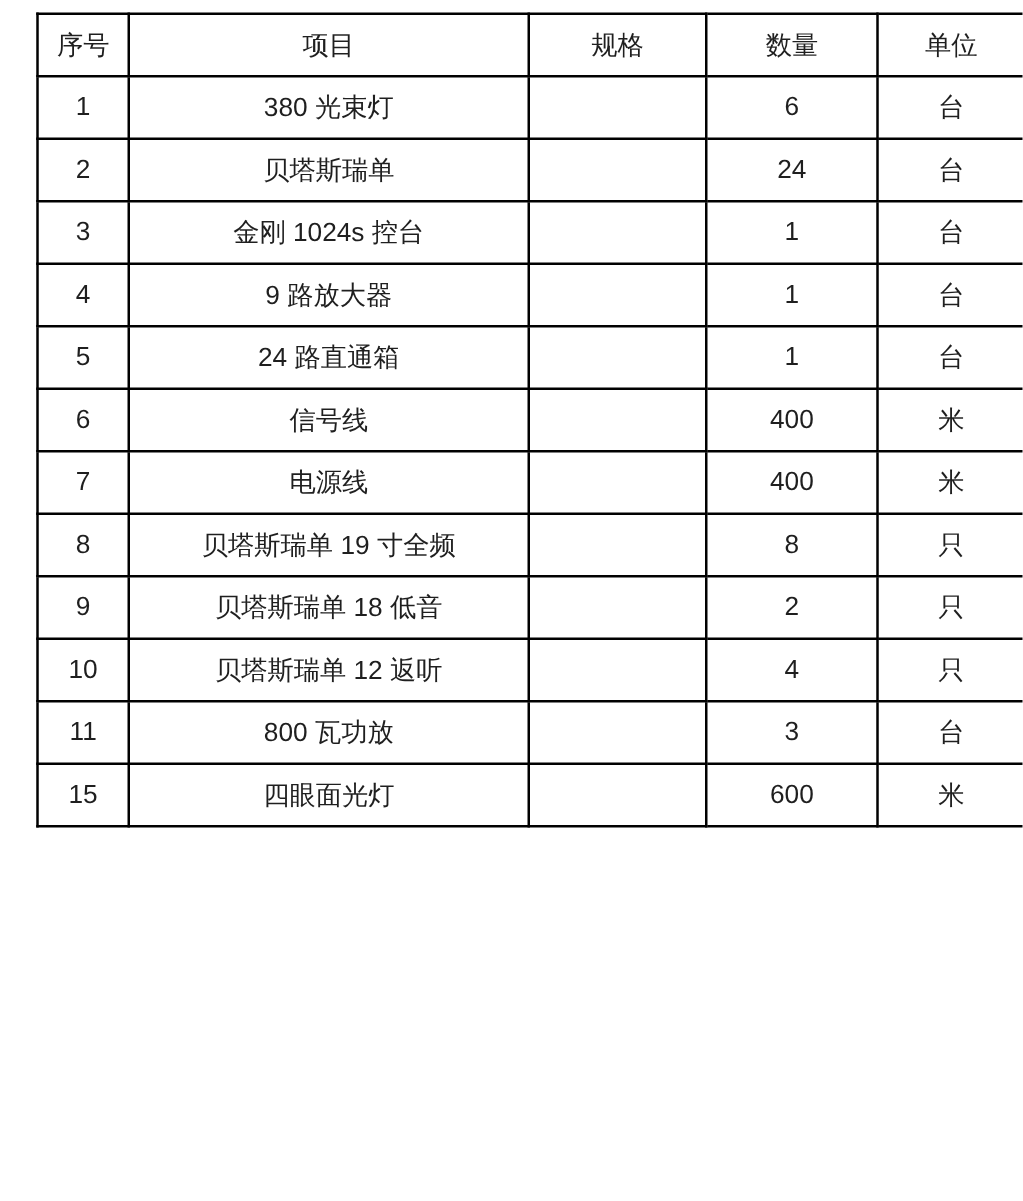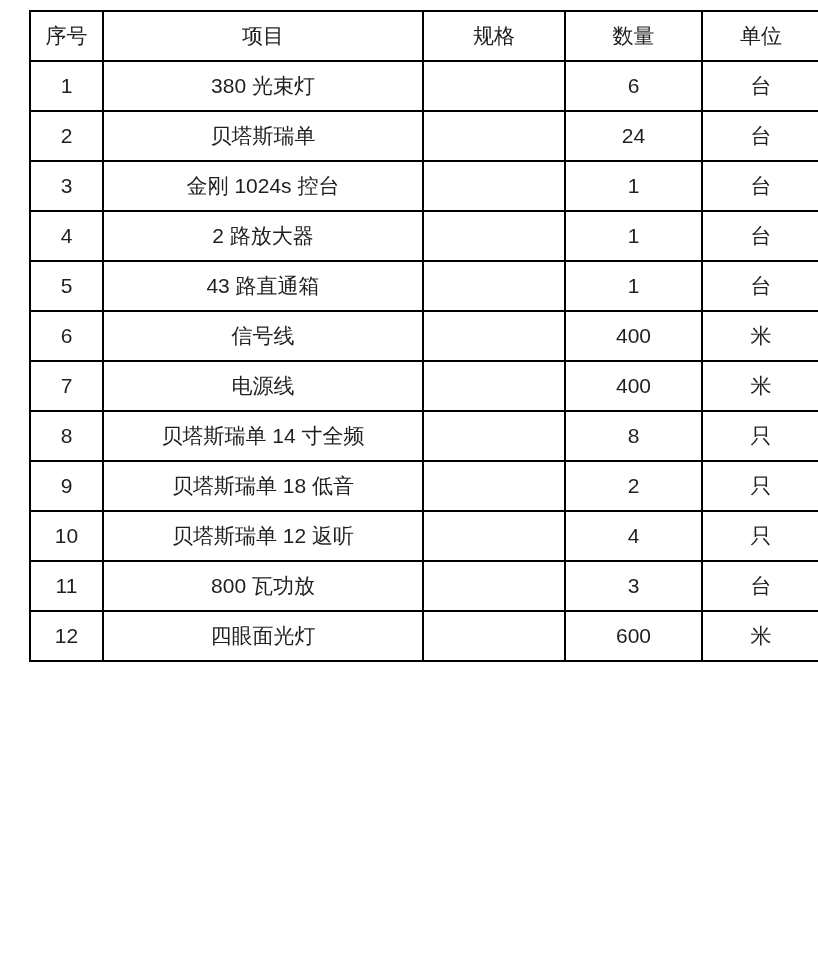--- a/index.html
+++ b/index.html
@@ -84,29 +84,29 @@
   <tr>
     <td>3</td>
     <td>金刚 1024s 控台</td>
     <td></td>
     <td>1</td>
     <td>台</td>
   </tr>
 
   <tr>
     <td>4</td>
-    <td>2 路放大器</td>
+    <td>9 路放大器</td>
     <td></td>
     <td>1</td>
     <td>台</td>
   </tr>
 
   <tr>
     <td>5</td>
-    <td>43 路直通箱</td>
+    <td>24 路直通箱</td>
     <td></td>
     <td>1</td>
     <td>台</td>
   </tr>
 
   <tr>
     <td>6</td>
     <td>信号线</td>
     <td></td>
     <td>400</td>
@@ -116,21 +116,21 @@
   <tr>
     <td>7</td>
     <td>电源线</td>
     <td></td>
     <td>400</td>
     <td>米</td>
   </tr>
 
   <tr>
     <td>8</td>
-    <td>贝塔斯瑞单 14 寸全频</td>
+    <td>贝塔斯瑞单 19 寸全频</td>
     <td></td>
     <td>8</td>
     <td>只</td>
   </tr>
 
   <tr>
     <td>9</td>
     <td>贝塔斯瑞单 18 低音</td>
     <td></td>
     <td>2</td>
@@ -147,21 +147,21 @@
 
   <tr>
     <td>11</td>
     <td>800 瓦功放</td>
     <td></td>
     <td>3</td>
     <td>台</td>
   </tr>
 
   <tr>
-    <td>12</td>
+    <td>15</td>
     <td>四眼面光灯</td>
     <td></td>
     <td>600</td>
     <td>米</td>
   </tr>
 
 
 
 
 

